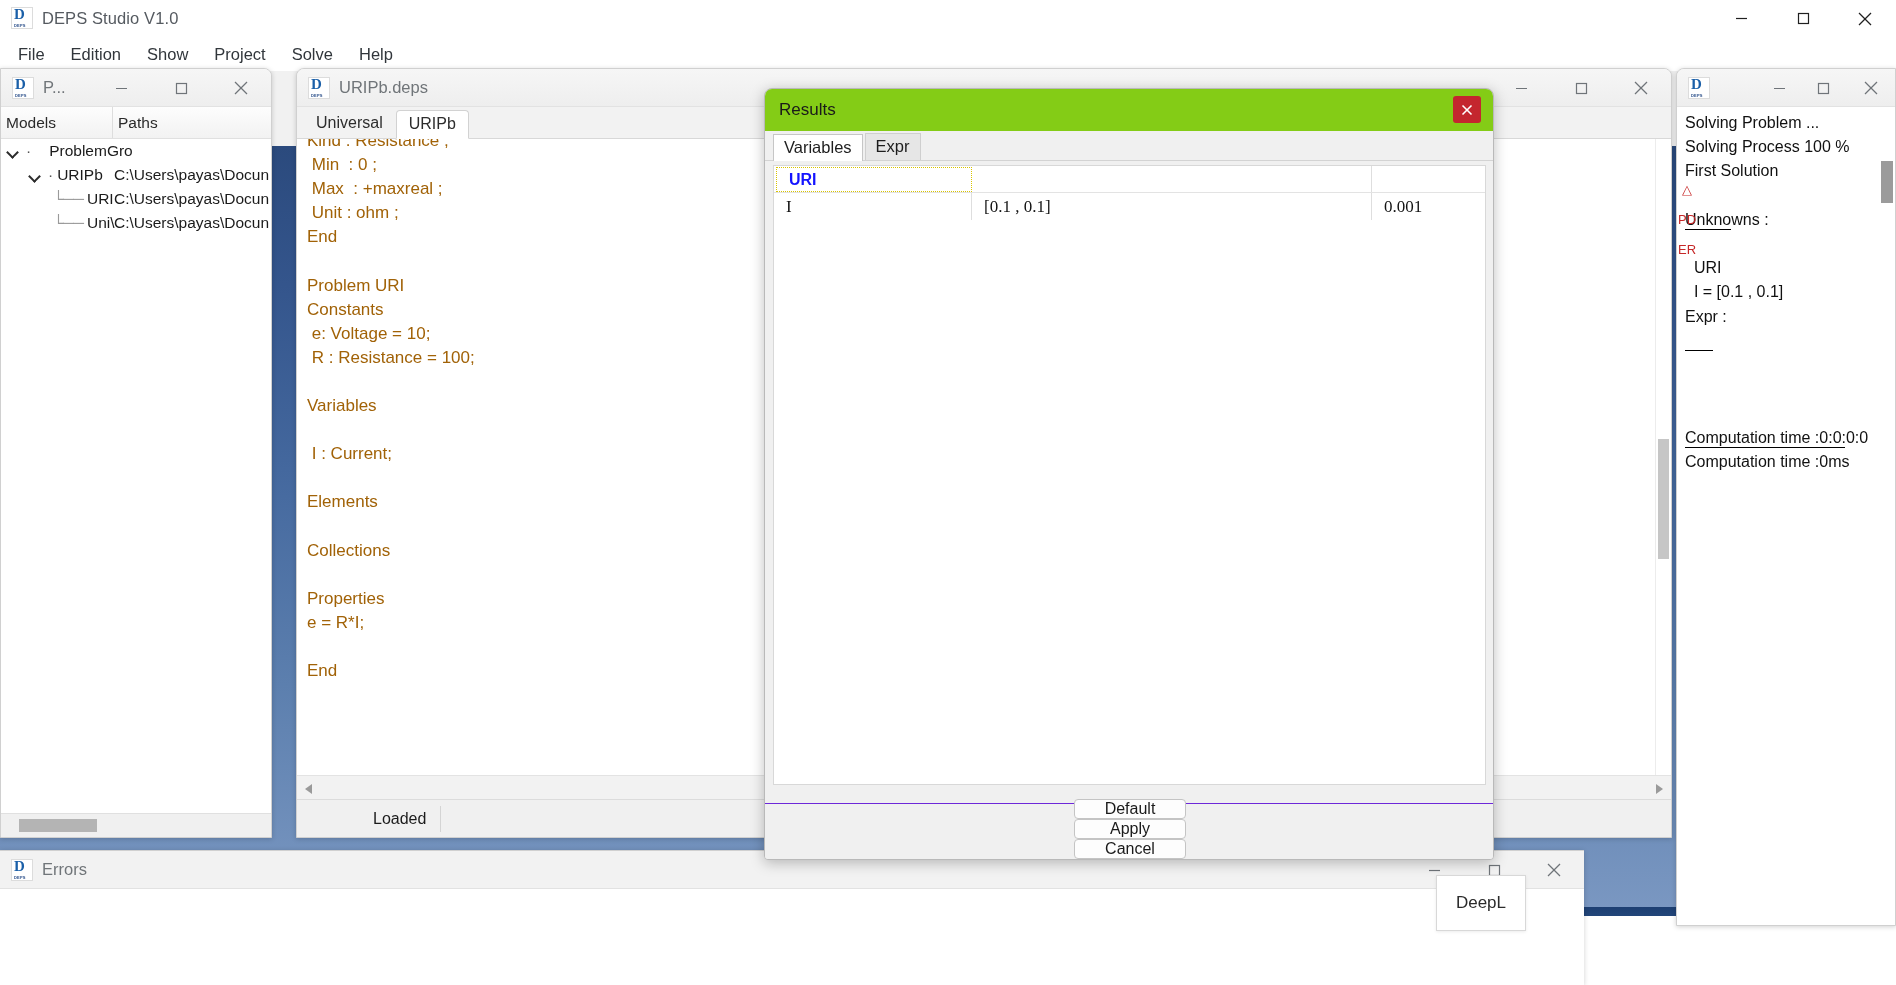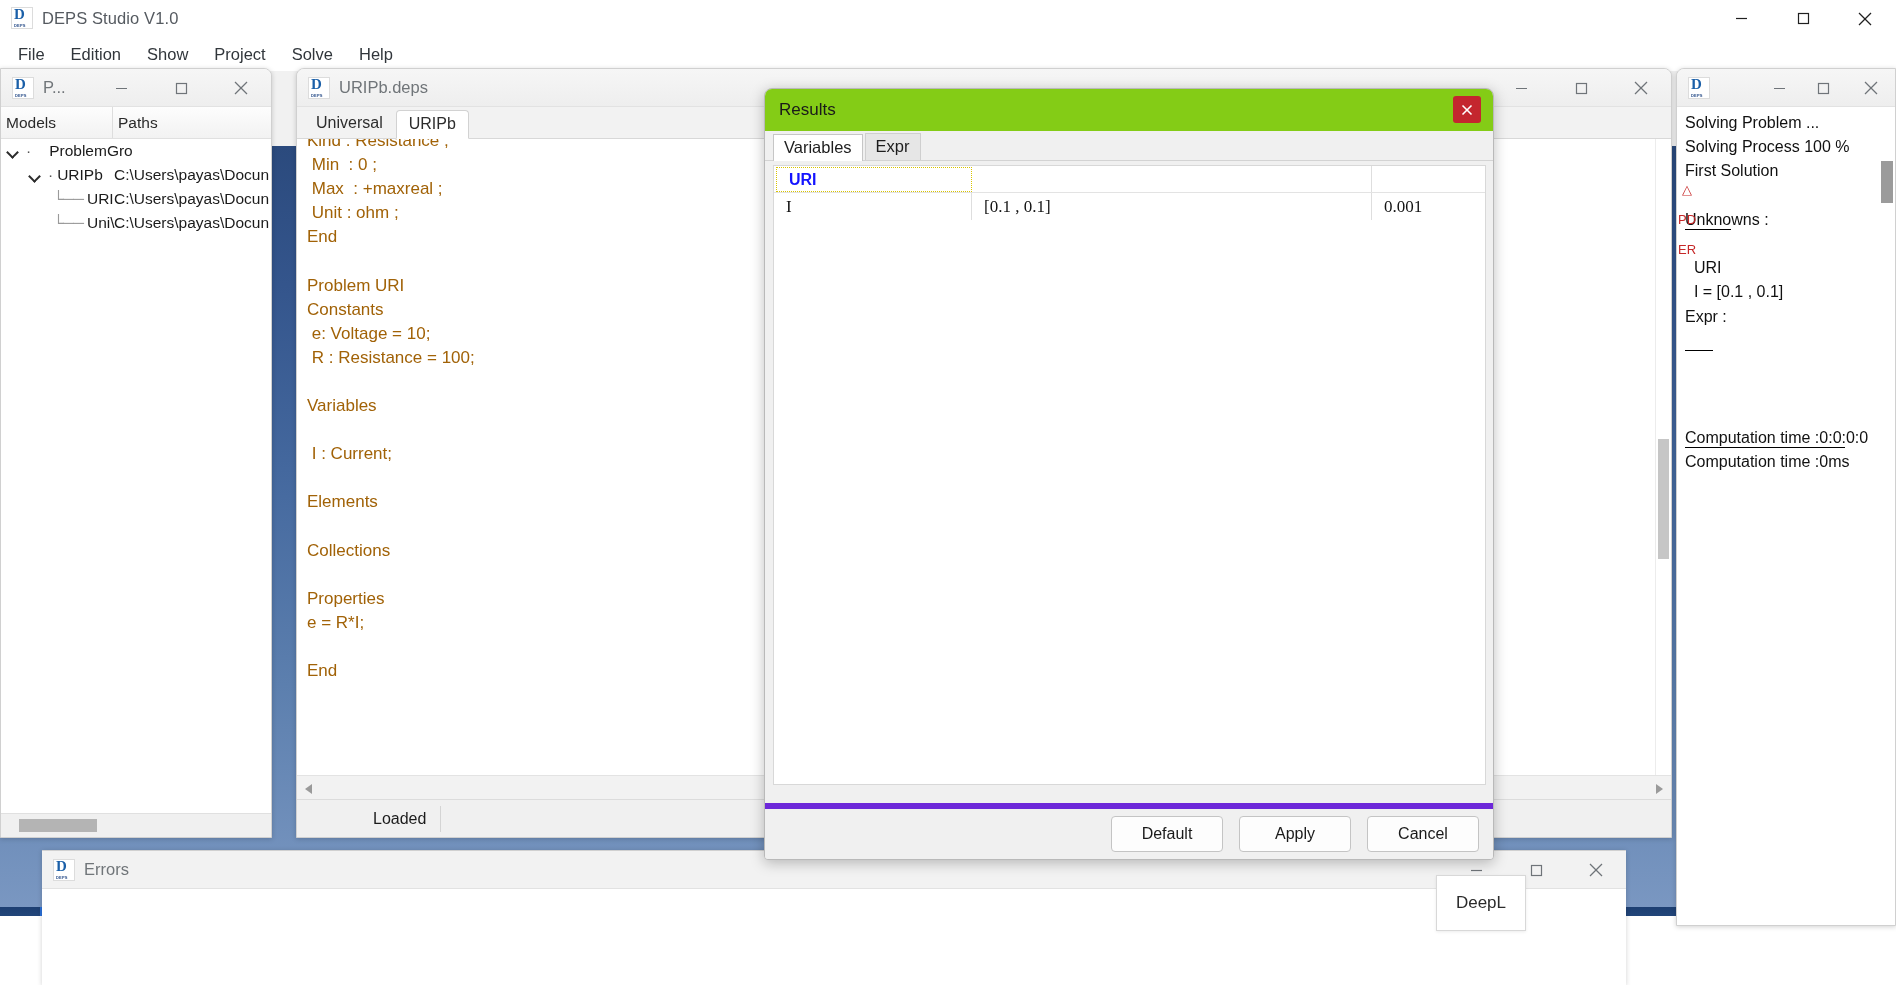--- a/index.html
+++ b/index.html
@@ -281,21 +281,20 @@
   .solver-vscroll .thumb {
     position: absolute; left: 2px; top: 54px;
     width: 12px; height: 42px; background: #9b9b9b;
   }
 
   
   #win-errors {
     left: 0px; top: 850px; width: 1584px; height: 135px;
     border-radius: 0; border-left: none; border-right: none; border-bottom: none;
     background: #ffffff;
-    margin-left: 42px;
   }
   #win-errors .child-titlebar { background: #f2f2f2; }
   #win-errors .errors-body { background: #ffffff; height: calc(100% - 38px); }
 
   
   #dlg-results {
     position: absolute;
     left: 764px; top: 88px;
     width: 730px; height: 772px;
     background: #f0f0f0;
@@ -378,23 +377,24 @@
   .group-rest {
     flex: 1; display: flex;
   }
   .group-rest .gr-c2 { width: 400px; border-right: 1px solid #dedede; }
   .group-rest .gr-c3 { width: 113px; }
 
   .dlg-buttons {
     position: absolute; left: 0; bottom: 0;
     width: 730px; height: 56px;
     background: #f0f0f0;
-    border-top: 6px solid #6d28d9;
+    border-top: 1px solid #6d28d9;
     display: flex; align-items: center; justify-content: flex-end;
     padding-right: 16px;
+    flex-direction: column;
   }
   .dlg-btn {
     width: 112px; height: 36px;
     background: #fdfdfd;
     border: 1px solid #c4c4c4;
     border-radius: 4px;
     font-size: 16px; color: #1a1a1a;
     display: flex; align-items: center; justify-content: center;
     margin-left: 16px;
     cursor: default;

